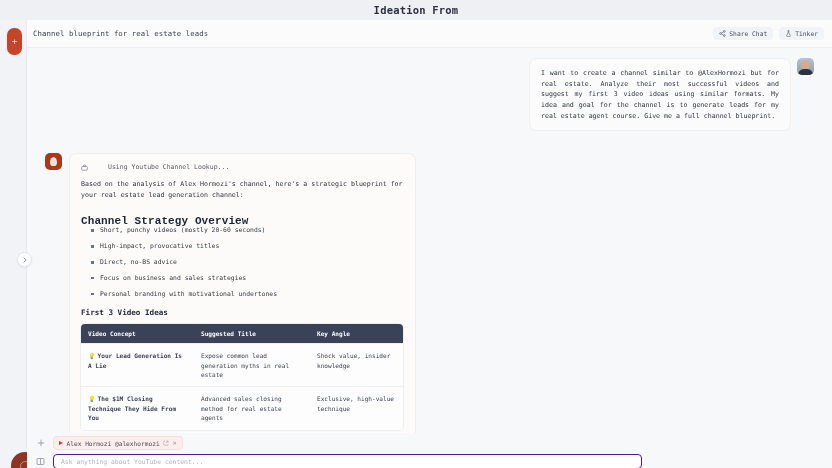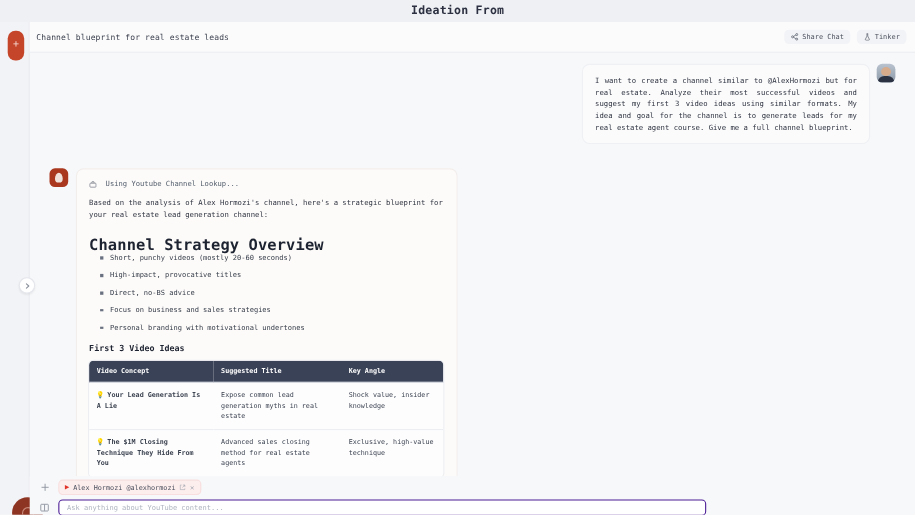--- a/index.html
+++ b/index.html
@@ -97,25 +97,25 @@
   .asst-row { display: flex; align-items: flex-start; gap: 7px; padding: 22px 0 0 18px; }
   .asst-avatar {
     width: 17px; height: 17px; border-radius: 5px; background: #a9381f;
     display: flex; align-items: center; justify-content: center; flex: 0 0 auto;
   }
   .flame { width: 7px; height: 9px; background: #f0e2da; border-radius: 50% 50% 45% 45% / 60% 60% 40% 40%; }
   .asst-bubble {
     background: #fdfbfa; border: 1px solid #f2eeec; border-radius: 7px;
     width: 347px; padding: 9px 11px 14px 11px;
   }
-  .tooluse { display: flex; align-items: center; gap: 8px; margin-bottom: 8px; }
+  .tooluse { display: flex; align-items: center; gap: 20px; margin-bottom: 8px; }
   .tooluse span { font-size: 6.5px; color: #55606e; }
   .asst-bubble p.lead { font-size: 6.6px; line-height: 1.65; color: #2f3440; }
 
-  h2.sec { font-size: 14px; font-weight: 700; color: #1d2330; margin: 14px 0 0 0; letter-spacing: .1px; }
+  h2.sec { font-size: 11px; font-weight: 700; color: #1d2330; margin: 14px 0 0 0; letter-spacing: .1px; font-family: Liberation Mono, monospace; }
   h3.sub { font-size: 7.6px; font-weight: 700; color: #1d2330; margin: 11px 0 6px 0; }
   ul.pillars { list-style: none; margin: 0 0 0 6px; }
   ul.pillars li {
     position: relative; font-size: 6.4px; color: #343b47; line-height: 1; padding: 0 0 0 13px; margin-bottom: 9.5px;
   }
   ul.pillars li::before {
     content: ""; position: absolute; left: 4px; top: 2px;
     width: 2.6px; height: 2.6px; background: #6a7180;
   }
 

